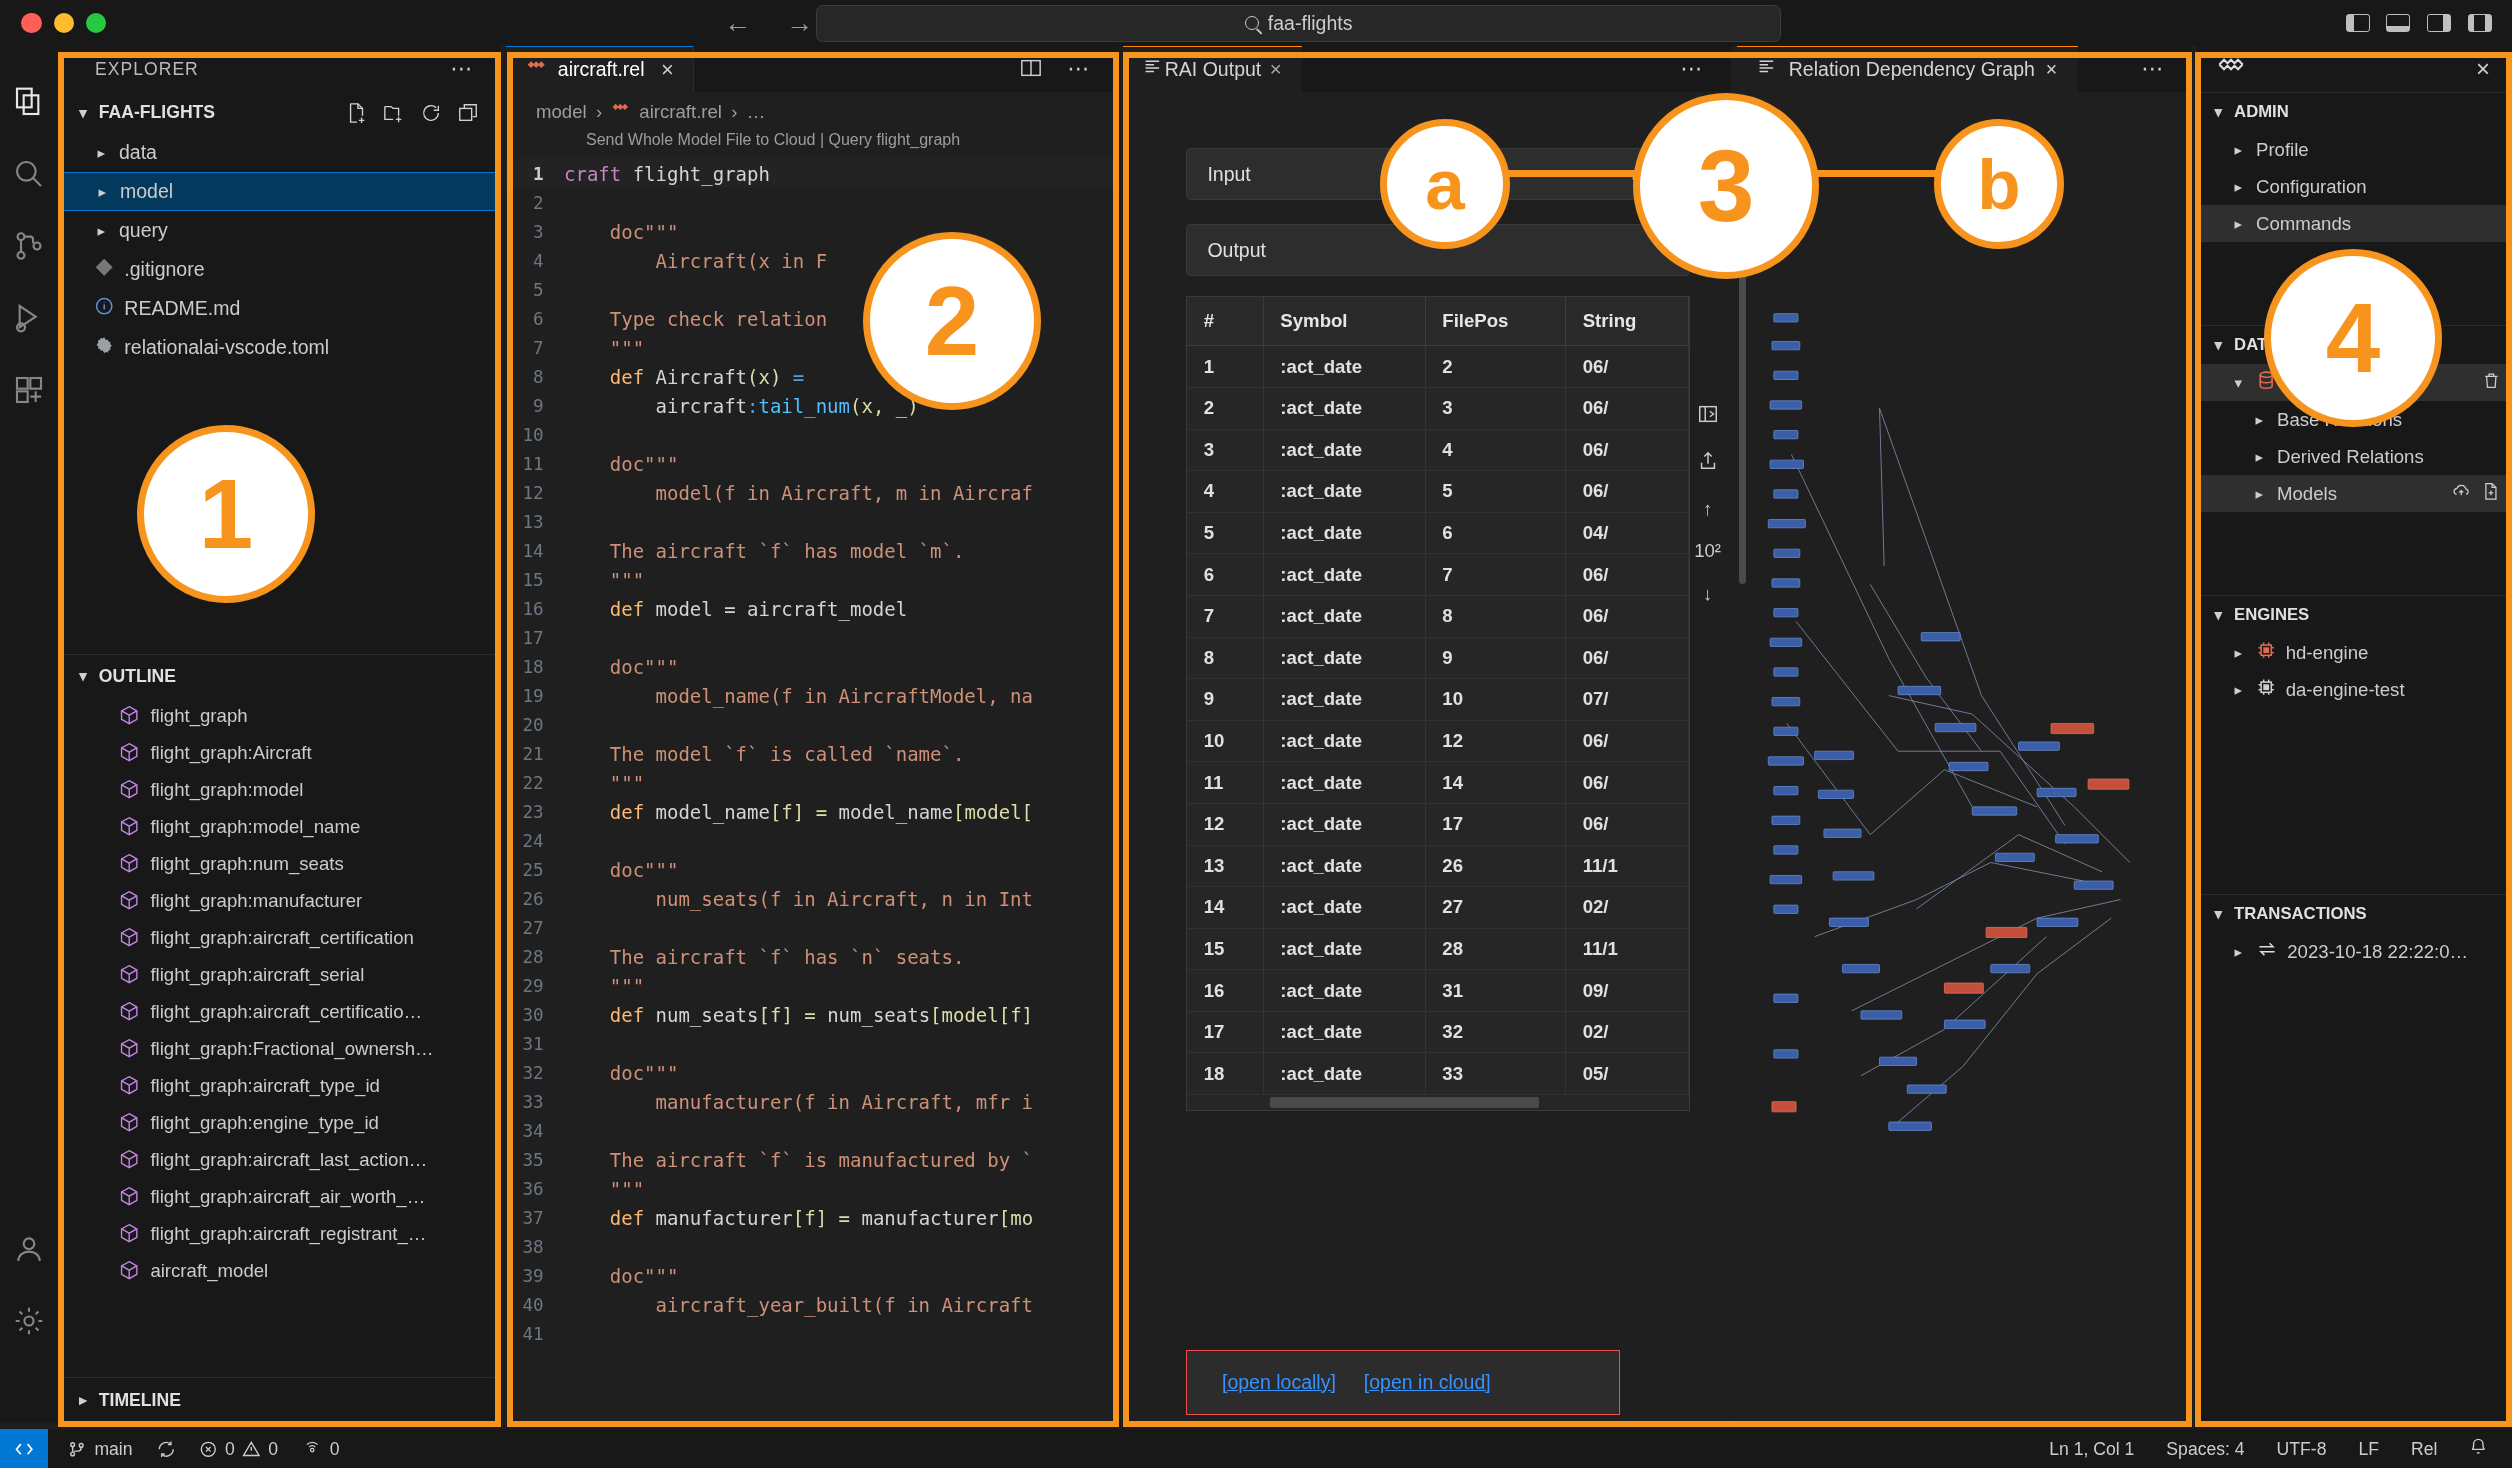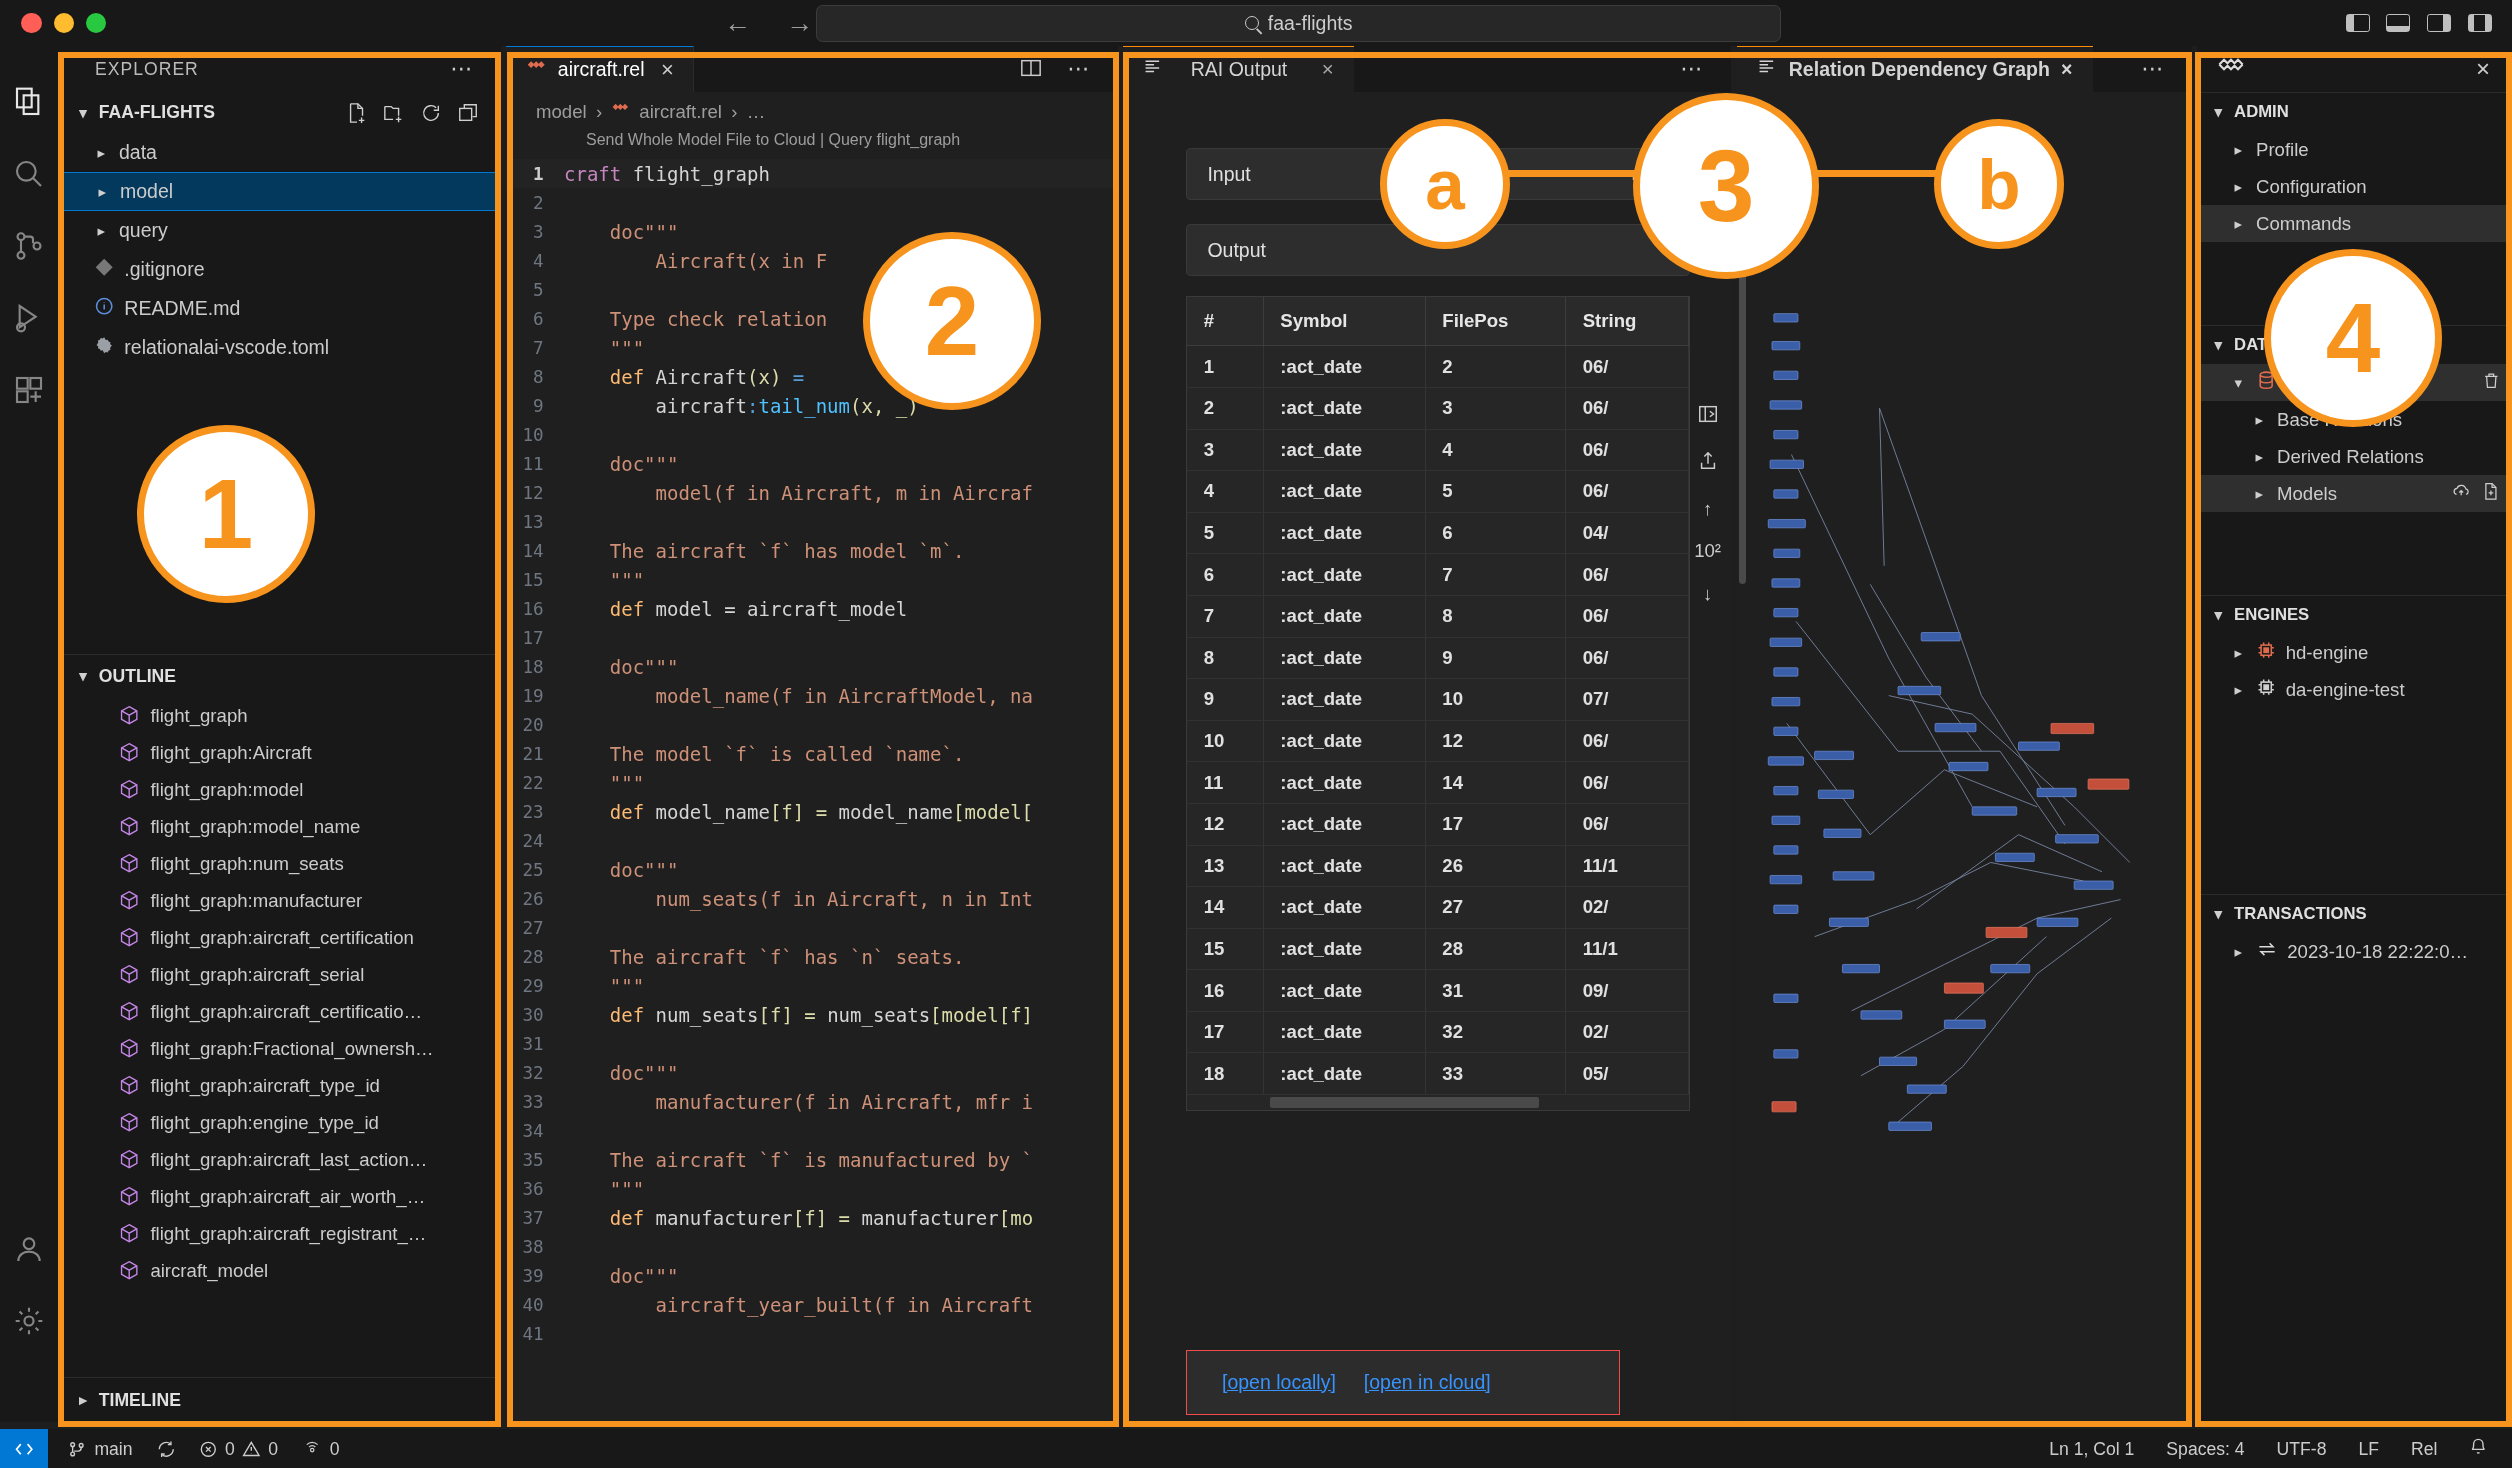--- a/index.html
+++ b/index.html
@@ -134,21 +134,21 @@
   .k-id { color: #d4d4d4; }
   .k-fn { color: #4fc1ff; }
   .k-par { color: #dcdcaa; }
   .k-op { color: #569cd6; }
   .cur-line { background: #232323; }
 
   
   .raipanel { position: absolute; left: 1123px; top: 46px; width: 608px; height: 1376px; background:#1f1f1f; }
   .raitabs { height: 46px; background:#181818; display:flex; align-items:center; }
   .raitab {
-    height: 46px; display:flex; align-items:center; gap:27px; padding: 0 20.4px;
+    height: 46px; display:flex; align-items:center; gap:1px; padding: 0 20.4px;
     background:#1f1f1f; font-size: 19.5px; color:#d4d4d4; border-top: 0.9px solid #ff8c00;
   }
   .raitab .x { margin-left: 7.4px; font-size: 20.4px; color:#aaaaaa; cursor:pointer; }
   .rai-dots { margin-left:auto; padding-right: 26px; letter-spacing:2.8px; font-size:22px; color:#cccccc; cursor:pointer; }
   .io-box {
     margin: 56px 41px 0 63px; height: 52px; background: #2d2d2d; border:0.9px solid #3a3a3a;
     border-radius: 4.6px; display:flex; align-items:center; padding: 0 20.4px;
     font-size: 19.5px; color:#e0e0e0;
   }
   .io-box .rd { margin-left:auto; font-size: 18.6px; color:#dddddd; }
@@ -174,21 +174,21 @@
     border: 1.9px solid #f14c4c; background:#2c2c2c; display:flex; align-items:center;
     gap: 28px; padding-left: 35px;
   }
   .errbox a { color: #3794ff; font-size: 19.5px; text-decoration: underline; }
 
   
   .graphpanel { position: absolute; left: 1737px; top: 46px; width: 455px; height: 1376px; background:#1f1f1f; }
   .graphtabs { height: 46px; background:#181818; display:flex; align-items:center; }
   .graphtab {
     height: 46px; display:flex; align-items:center; gap:11px; padding: 0 20.4px;
-    background:#1f1f1f; font-size: 19.5px; color:#d4d4d4; border-top: 0.9px solid #ff8c00; font-weight: bold;
+    background:#1f1f1f; font-size: 19.5px; color:#d4d4d4; border-top: 0.9px solid #ff8c00;
   }
   .graph-canvas { position:absolute; left: 22px; top: 56px; width: 432px; height: 1317px; }
   .vscroll { position:absolute; left: 1.9px; top: 74px; width: 7.4px; height: 464px; background:#4a4a4a; border-radius:3.7px; }
 
   
   .rightpanel { position: absolute; left: 2197px; top: 46px; width: 315px; height: 1376px; background:#181818; }
   .rp-head { height: 46px; display:flex; align-items:center; justify-content:space-between; padding: 0 22px 0 20.4px; }
   .rp-head .logo { color:#e06c4f; }
   .rp-head .x { color:#cccccc; font-size: 24px; cursor:pointer; }
   .rp-sec { height: 39px; display:flex; align-items:center; gap:7.4px; padding-left: 13px;

